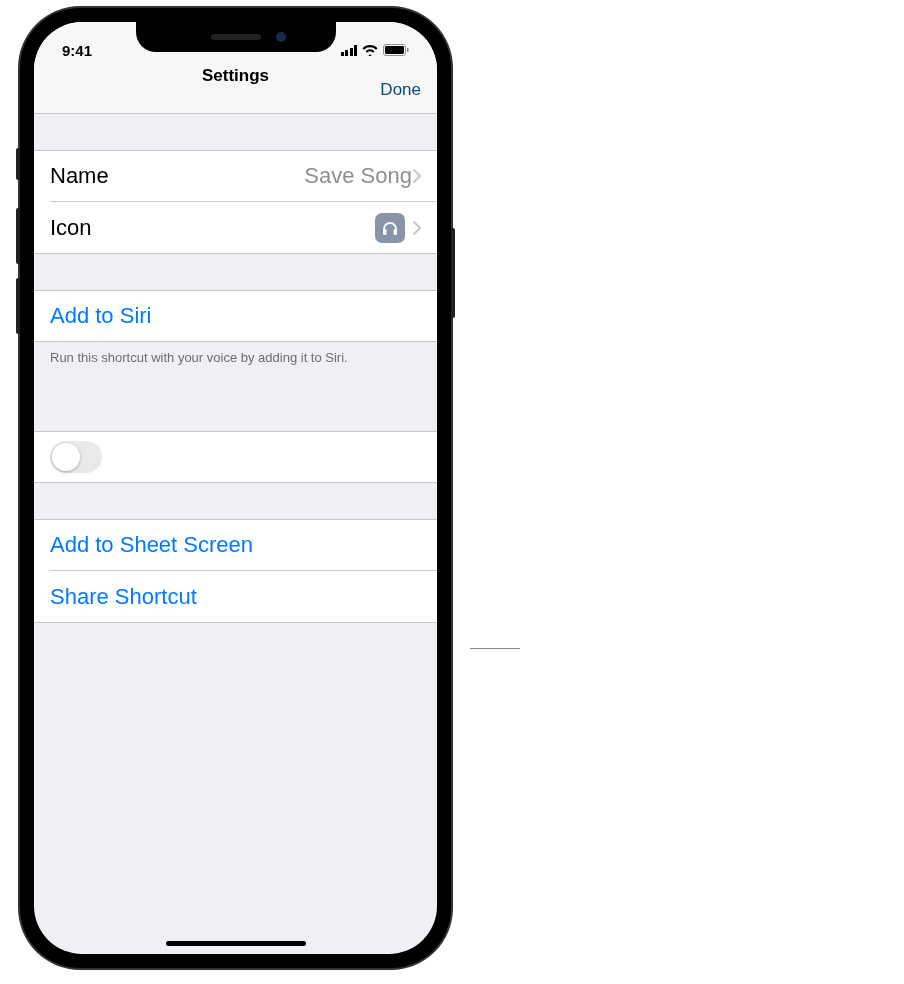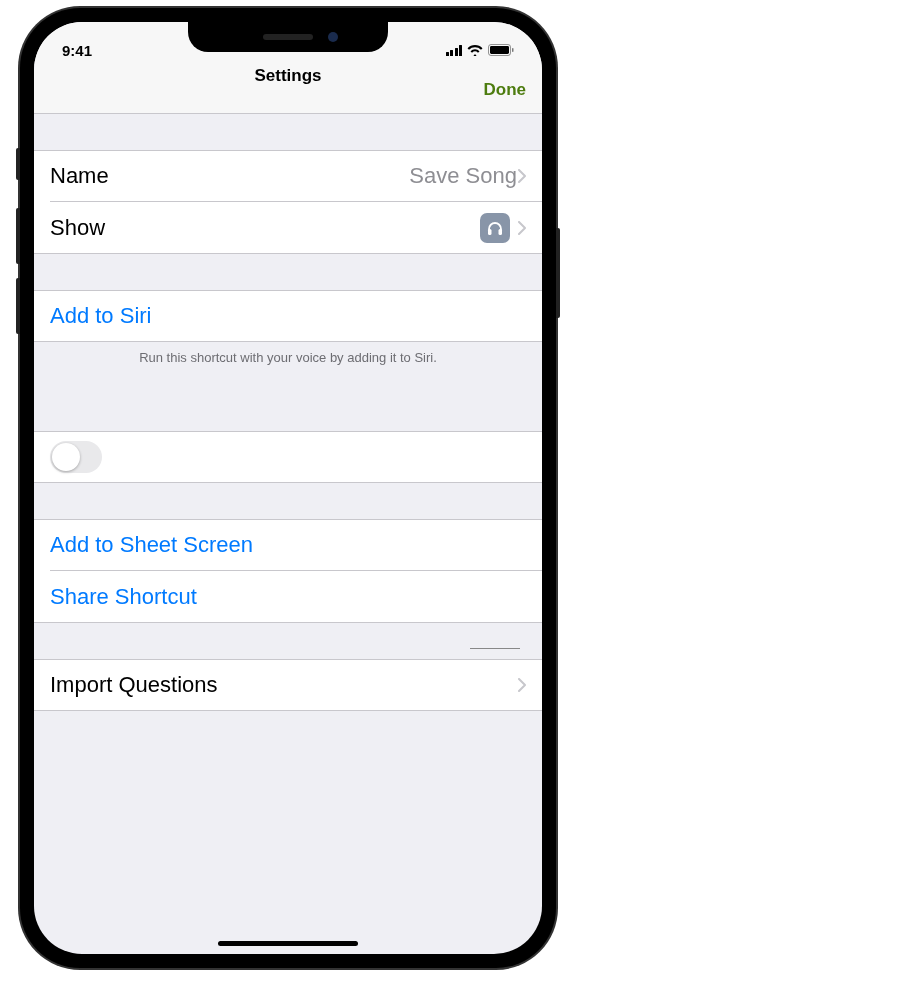--- a/index.html
+++ b/index.html
@@ -7,21 +7,21 @@
       font-family: -apple-system, BlinkMacSystemFont, "Helvetica Neue", sans-serif;
       background: #fff;
       width: 904px;
       height: 984px;
       position: relative;
     }
     .phone-frame {
       position: absolute;
       left: 20px;
       top: 8px;
-      width: 536px;
+      width: 431px;
       height: 960px;
       background: #000;
       border-radius: 60px;
       padding: 14px;
       box-shadow: 0 0 0 2px #333;
     }
     .phone-buttons-left {
       position: absolute;
       left: -4px;
       width: 4px;
@@ -90,22 +90,22 @@
       display:flex;
       justify-content:center;
     }
     .nav-title { font-size: 17px; font-weight:600; color:#000;}
     .nav-done {
       position: absolute;
       right: 16px;
       top: 50%;
       transform: translateY(-50%);
       font-size: 17px;
-      font-weight: 700;
-      color: #4d7c0f;
+      font-weight: 400;
+      color: #0c4a6e;
     }
     .content { background:#efeff4; }
     .section-gap { height: 36px; }
     .section-gap-sm { height: 30px; }
     .cell {
       background: #fff;
       min-height: 52px;
       display: flex;
       align-items: center;
       padding: 10px 16px;
@@ -144,21 +144,20 @@
       left:2px; top:2px;
       width:28px; height:28px;
       background:#fff;
       border-radius:50%;
       box-shadow: 0 1px 3px rgba(0,0,0,0.3);
     }
     .footer-text {
       font-size: 13px;
       color: #6d6d72;
       padding: 8px 16px 0;
-      text-align: center;
     }
     .home-indicator {
       position:absolute;
       bottom:8px; left:50%;
       transform:translateX(-50%);
       width:140px; height:5px;
       background:#000;
       border-radius:3px;
     }
     .annotation-line {
@@ -223,21 +222,21 @@
         <div class="detail">Save Song</div>
         <span class="chevron">
           <svg width="8" height="14" viewBox="0 0 8 14">
               <path d="M1 1l6 6-6 6" stroke="#c7c7cc" stroke-width="2" fill="none" stroke-linecap="round" stroke-linejoin="round"></path>
             </svg>
         </span>
         <div class="sep"></div>
       </div>
 
       <div class="cell">
-        <div class="cell-label">Show</div>
+        <div class="cell-label">Icon</div>
         <div class="icon-box">
           <svg width="20" height="20" viewBox="0 0 20 20">
               <path d="M4 12v-1a6 6 0 1112 0v1" stroke="#fff" stroke-width="1.8" fill="none" stroke-linecap="round"></path>
               <rect x="3" y="11" width="3.5" height="6" rx="1.5" fill="#fff"></rect>
               <rect x="13.5" y="11" width="3.5" height="6" rx="1.5" fill="#fff"></rect>
             </svg>
         </div>
         <span class="chevron">
           <svg width="8" height="14" viewBox="0 0 8 14">
               <path d="M1 1l6 6-6 6" stroke="#c7c7cc" stroke-width="2" fill="none" stroke-linecap="round" stroke-linejoin="round"></path>
@@ -274,30 +273,20 @@
         <div class="sep"></div>
       </div>
 
       <div class="cell">
         <div class="cell-label cell-link">Share Shortcut</div>
         <div class="sep-full-bot"></div>
       </div>
 
       <div class="section-gap"></div>
 
-      <div class="cell">
-        <div class="sep-full-top"></div>
-        <div class="cell-label">Import Questions</div>
-        <span class="chevron">
-          <svg width="8" height="14" viewBox="0 0 8 14">
-              <path d="M1 1l6 6-6 6" stroke="#c7c7cc" stroke-width="2" fill="none" stroke-linecap="round" stroke-linejoin="round"></path>
-            </svg>
-        </span>
-        <div class="sep-full-bot"></div>
-      </div>
 
     </div>
 
     <div class="home-indicator"></div>
   </div>
 </div>
 
 <div class="annotation-line"></div>
 
 </body></html>

